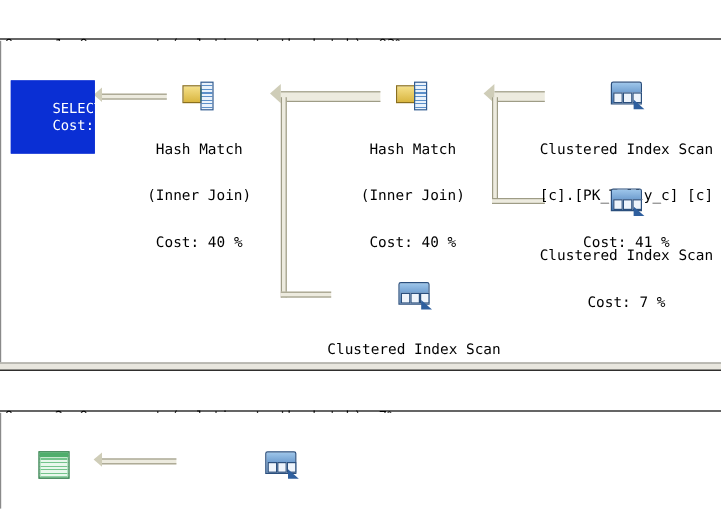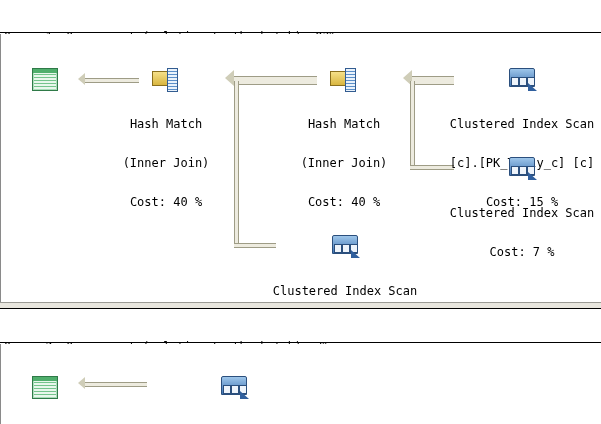--- a/index.html
+++ b/index.html
@@ -120,40 +120,44 @@
 
   <div class="wire v" style="left:409px;top:47px;height:89px;"></div>
   <div class="wire h" style="left:409px;top:131px;width:44px;"></div>
 
   <div class="wire v" style="left:233px;top:47px;height:167px;"></div>
   <div class="wire h" style="left:233px;top:209px;width:42px;"></div>
 
   <div class="node" style="left:8px;top:8px;width:72px;">
     <span class="ico ico-select"></span>
   </div>
+  <div class="selbox" style="left:8px;top:33px;width:70px;box-sizing:border-box;">
+    <span class="lbl">SELECT</span>
+    <span class="lbl">Cost: 0 %</span>
+  </div>
 
   <div class="node" style="left:105px;top:8px;width:120px;">
     <span class="ico ico-hash"><i class="arrow"></i><i class="cyl"></i></span>
     <span class="lbl">Hash Match</span>
     <span class="lbl">(Inner Join)</span>
     <span class="lbl">Cost: 40 %</span>
   </div>
 
   <div class="node" style="left:283px;top:8px;width:120px;">
     <span class="ico ico-hash"><i class="arrow"></i><i class="cyl"></i></span>
     <span class="lbl">Hash Match</span>
     <span class="lbl">(Inner Join)</span>
     <span class="lbl">Cost: 40 %</span>
   </div>
 
   <div class="node" style="left:447px;top:8px;width:148px;">
     <span class="ico ico-scan"><i class="bk"></i><i class="c1"></i><i class="c2"></i><i class="c3"></i><i class="ar"></i></span>
     <span class="lbl">Clustered Index Scan</span>
     <span class="lbl">[c].[PK_Tally_c] [c]</span>
-    <span class="lbl">Cost: 15 %</span>
+    <span class="lbl">Cost: 41 %</span>
   </div>
 
   <div class="node" style="left:447px;top:97px;width:148px;">
     <span class="ico ico-scan"><i class="bk"></i><i class="c1"></i><i class="c2"></i><i class="c3"></i><i class="ar"></i></span>
     <span class="lbl">Clustered Index Scan</span>
     <span class="lbl">Cost: 7 %</span>
   </div>
 
   <div class="node" style="left:270px;top:175px;width:148px;">
     <span class="ico ico-scan"><i class="bk"></i><i class="c1"></i><i class="c2"></i><i class="c3"></i><i class="ar"></i></span>

